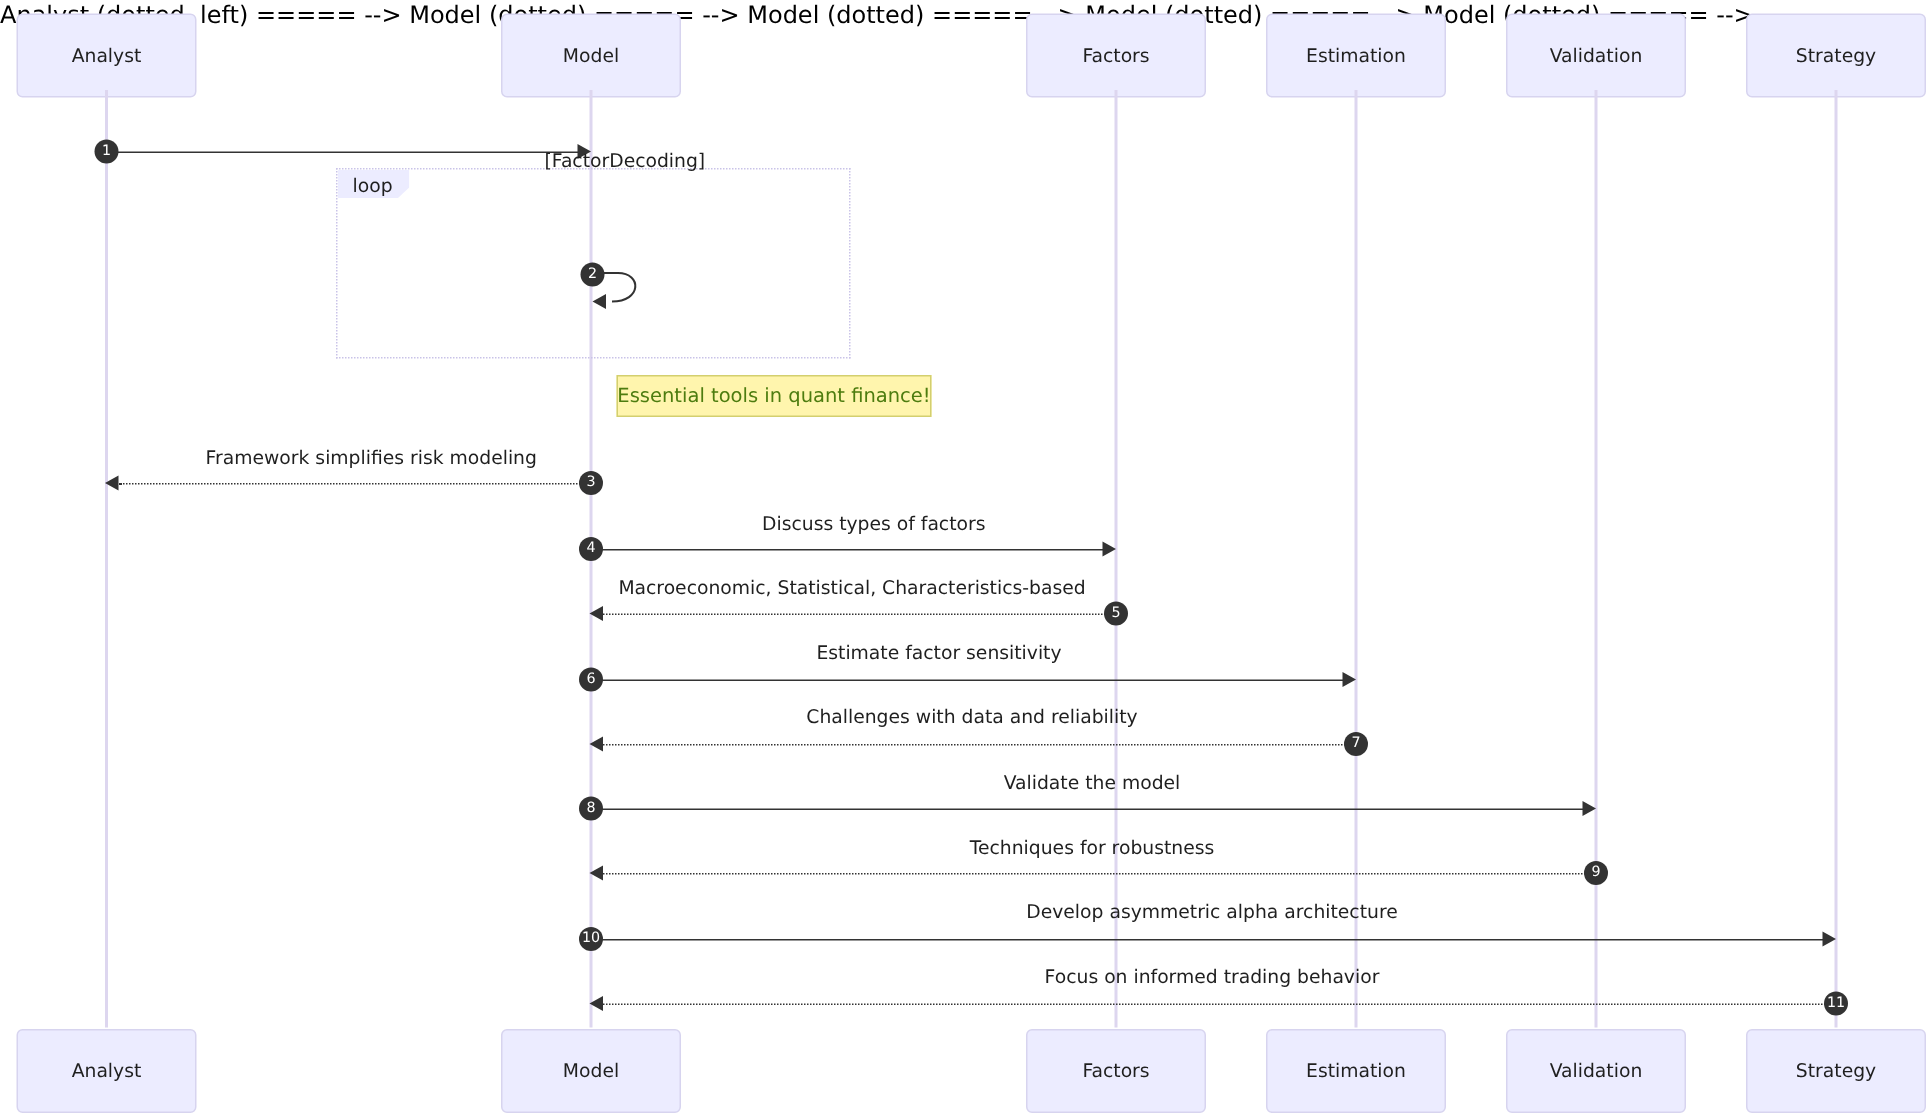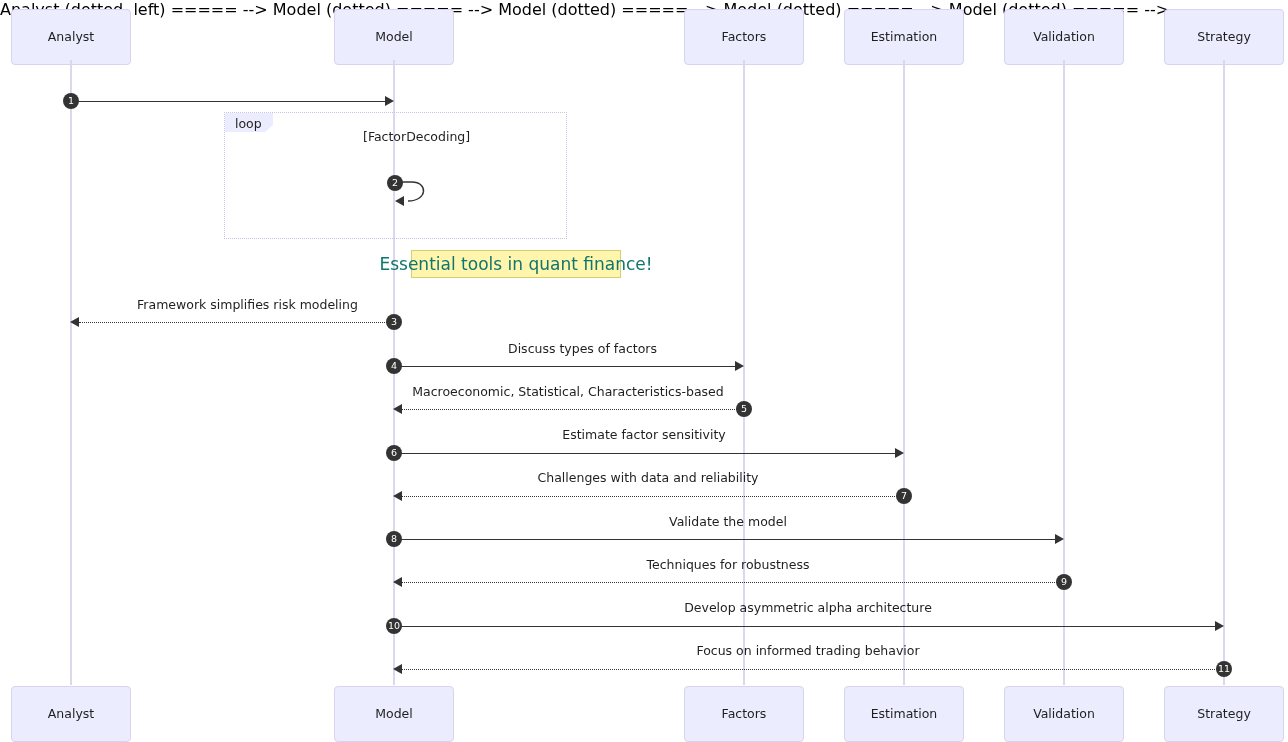--- a/index.html
+++ b/index.html
@@ -83,22 +83,22 @@
     position: absolute;
     background: #fff5ad;
     border: 1px solid #d3cf6f;
     box-sizing: border-box;
     display: flex;
     align-items: center;
     justify-content: center;
     padding: 0 12px;
   }
   .note .ntext {
-    font-size: 17px;
-    color: #0f766e;
+    font-size: 13px;
+    color: #4d7c0f;
     white-space: nowrap;
   }
   
   .msg-label {
     position: absolute;
     font-size: 12.5px;
     color: #1f1f1f;
     white-space: nowrap;
     transform: translateX(-50%);
   }
@@ -176,21 +176,21 @@
   <div class="lifeline" style="left:1223px;"></div>
 
   
   <div class="msg-line" style="left:71px; top:101px; width:316px;"></div>
   <div class="arrowhead right" style="left:385px; top:96px;"></div>
   <div class="seqnum" style="left:63px; top:93px;">1</div>
 
   
   <div class="loop-frame" style="left:224px; top:112px; width:343px; height:127px;"></div>
   <div class="loop-tag" style="left:225px; top:113px; width:48px; height:19px;">loop</div>
-  <div class="loop-cond" style="left:363px; top:129px;">[FactorDecoding]</div>
+  <div class="loop-cond" style="left:363px; top:99px;">[FactorDecoding]</div>
 
   
   <svg class="selfloop" style="left:390px; top:176px;" width="50" height="32" viewBox="0 0 50 32">
     <path d="M 4 6 L 22 6 C 38 6, 38 25, 18 25" fill="none" stroke="#333333" stroke-width="1.4"></path>
     <polygon points="14,20 14,30 5,25" fill="#333333"></polygon>
   </svg>
   <div class="seqnum" style="left:387px; top:175px;">2</div>
 
   
   <div class="note" style="left:411px; top:250px; width:210px; height:28px;">
@@ -209,21 +209,21 @@
   <div class="arrowhead right" style="left:735px; top:361px;"></div>
   <div class="seqnum" style="left:386px; top:358px;">4</div>
 
    Model (dotted) ===== --&gt;
   <div class="msg-label" style="left:568px; top:384px;">Macroeconomic, Statistical, Characteristics-based</div>
   <div class="msg-line dotted" style="left:402px; top:409px; width:335px;"></div>
   <div class="arrowhead left" style="left:393px; top:404px;"></div>
   <div class="seqnum" style="left:736px; top:401px;">5</div>
 
   
-  <div class="msg-label" style="left:644px; top:427px;">Estimate factor sensitivity</div>
+  <div class="msg-label" style="left:626px; top:427px;">Estimate factor sensitivity</div>
   <div class="msg-line" style="left:394px; top:453px; width:503px;"></div>
   <div class="arrowhead right" style="left:895px; top:448px;"></div>
   <div class="seqnum" style="left:386px; top:445px;">6</div>
 
    Model (dotted) ===== --&gt;
   <div class="msg-label" style="left:648px; top:470px;">Challenges with data and reliability</div>
   <div class="msg-line dotted" style="left:402px; top:496px; width:495px;"></div>
   <div class="arrowhead left" style="left:393px; top:491px;"></div>
   <div class="seqnum" style="left:896px; top:488px;">7</div>
 

